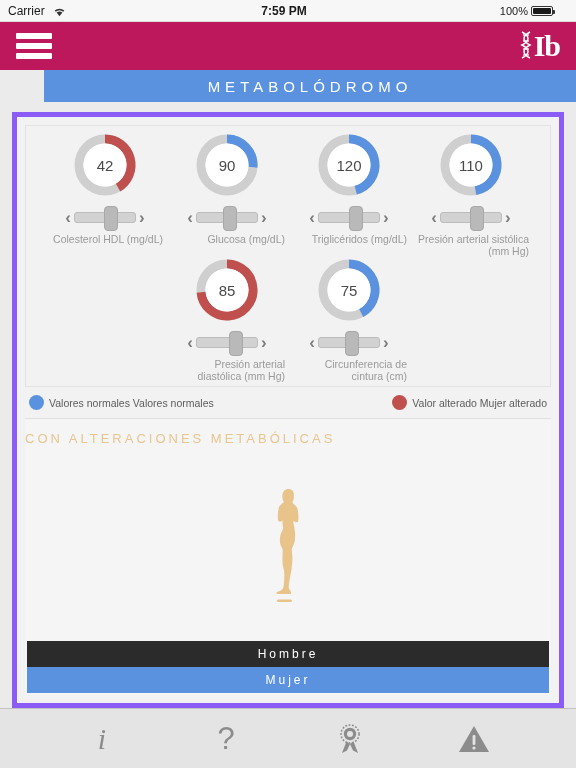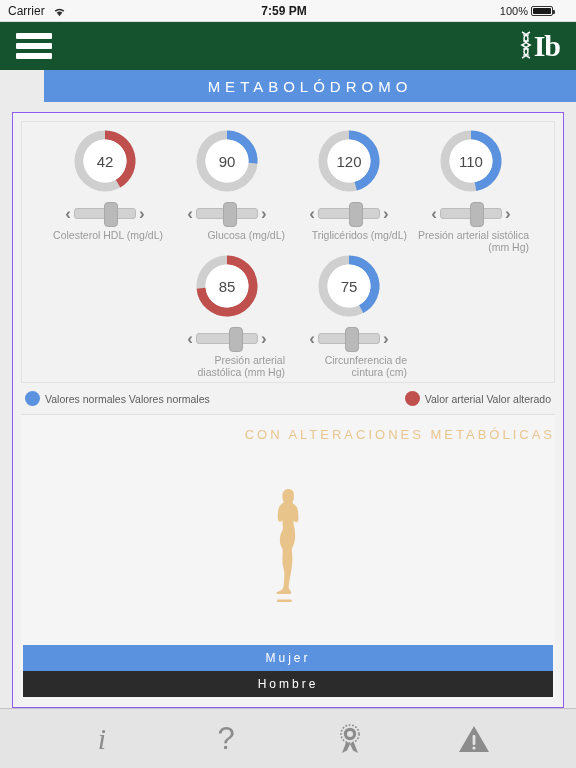--- a/index.html
+++ b/index.html
@@ -21,41 +21,41 @@
   .sb-left { position: absolute; left: 8px; display: flex; align-items: center; gap: 8px; }
   .sb-center { position: absolute; left: 0; right: 8px; text-align: center; font-weight: bold; font-size: 12px; }
   .sb-right { position: absolute; right: 23px; display: flex; align-items: center; gap: 3px; font-size: 11px; }
   .wifi { width: 13px; height: 10px; display: inline-block; position: relative; }
   .batt { width: 22px; height: 10px; border: 1px solid #333; border-radius: 2px; position: relative; display:inline-block;}
   .batt::after { content:""; position:absolute; right:-3px; top:3px; width:2px; height:4px; background:#333; border-radius:0 1px 1px 0;}
   .batt i { position:absolute; left:1px; top:1px; bottom:1px; width:18px; background:#1a1a1a; border-radius:1px; display:block;}
 
   
   .navbar {
-    flex: 0 0 48px; background: #14532d; display: flex; align-items: center;
+    flex: 0 0 48px; background: #be185d; display: flex; align-items: center;
     justify-content: space-between; padding: 0 16px; position: relative;
   }
   .hamburger { width: 36px; height: 26px; display: flex; flex-direction: column; justify-content: space-between; cursor: pointer; }
   .hamburger span { display: block; height: 6px; background: #fff; border-radius: 1px; }
   .logo { display: flex; align-items: center; gap: 1px; }
   .logo-dna { width: 14px; height: 30px; }
   .logo-text { color: #fff; font-family: "Liberation Serif", serif; font-weight: bold; font-size: 30px; line-height: 30px; letter-spacing: -1px; }
 
   
   .titlebar {
     flex: 0 0 32px; background: #5b92e0; display: flex; align-items: center; justify-content: center; margin-left: 44px;
   }
   .titlebar span {
     color: #fff; font-size: 15px; letter-spacing: 5px; font-weight: 400;
   }
 
   
   .content { flex: 1 1 auto; padding: 10px 12px 0 12px; display: flex; flex-direction: column; }
   .card {
-    flex: 1 1 auto; background: #f2f2f2; border: 1px solid #8b5cf6;
+    flex: 1 1 auto; background: #f2f2f2; border: 5px solid #8b5cf6;
     display: flex; flex-direction: column; padding: 8px; min-height: 0;
   }
   .panel-gauges {
     border: 1px solid #e2e2e2; background: #f2f2f2; padding: 6px 2px 4px 2px;
   }
 
   .gauge-row { display: flex; justify-content: center; align-items: flex-start; }
   .gauge-row.row1 > .gauge-cell { width: 122px; }
   .gauge-row.row2 > .gauge-cell { width: 122px; }
 
@@ -84,21 +84,21 @@
   
   .legend {
     display: flex; justify-content: space-between; align-items: center;
     padding: 8px 4px 8px 4px; border-bottom: 1px solid #e0e0e0;
   }
   .legend-item { display: flex; align-items: center; gap: 5px; }
   .dot { width: 15px; height: 15px; border-radius: 50%; flex: 0 0 15px; }
   .legend-item span { font-size: 10.5px; color: #5c5c5c; }
 
   
-  .result-area { flex: 1 1 auto; display: flex; flex-direction: column; align-items: flex-end; background: #f5f5f5; min-height: 0; }
+  .result-area { flex: 1 1 auto; display: flex; flex-direction: column; align-items: flex-start; background: #f5f5f5; min-height: 0; }
   .result-title {
     font-size: 13px; letter-spacing: 3px; margin: 12px 0 4px 0; text-align: center;
   }
   .body-fig { flex: 1 1 auto; display: flex; align-items: center; justify-content: center; width: 100%; }
 
   
   .gender { width: 100%; padding: 0 2px 2px 2px; }
   .gbtn {
     display: block; width: 100%; text-align: center; font-size: 12px;
     letter-spacing: 3px; padding: 6px 0; color: #fff; cursor: pointer; border: none;
@@ -285,21 +285,21 @@
           </div>
       </div>
 
       <div class="legend">
         <div class="legend-item">
           <span class="dot" id="dot-normal" style="background: rgb(91, 146, 224);"></span>
           <span>Valores normales Valores normales</span>
         </div>
         <div class="legend-item">
           <span class="dot" id="dot-altered" style="background: rgb(192, 80, 77);"></span>
-          <span>Valor arterial Valor alterado</span>
+          <span>Valor alterado Mujer alterado</span>
         </div>
       </div>
 
       <div class="result-area">
         <div class="result-title" id="result-title" style="color: rgb(233, 197, 143);">CON ALTERACIONES METABÓLICAS</div>
         <div class="body-fig">
           <svg width="60" height="120" viewBox="0 0 60 120">
             <path fill="#e8c48a" d="M30.5 3
               c-3.6 0-5.9 2.6-6.1 6.3
               c-0.15 2.6 0.2 4.3 1.0 5.6
@@ -336,22 +336,22 @@
               c0.1-3.4-0.2-6.9-0.8-9.6
               c-0.6-2.6-1.9-4.1-4.2-5.6
               c-0.9-0.6-1.1-1.4-0.6-2.2
               c0.8-1.3 1.15-3.0 1.0-5.6
               C36.4 5.6 34.1 3 30.5 3 Z"></path>
             <path fill="#e8c48a" d="M21.0 113.5 h11.0 c1.2 0 2.0 0.5 2.0 1.2 c0 0.8-0.8 1.3-2.2 1.3 h-11.0 c-1.2 0-1.9-0.5-1.9-1.3 c0-0.7 0.8-1.2 2.1-1.2 Z"></path>
           </svg>
         </div>
 
         <div class="gender" id="gender">
+            <button class="gbtn unsel">Hombre</button>
             <button class="gbtn sel" style="background: rgb(91, 146, 224);">Mujer</button>
-            <button class="gbtn unsel">Hombre</button>
           </div>
       </div>
 
     </div>
   </div>
 
   <div class="tabbar">
     <div class="tabbtn">
       <span class="tab-i">i</span>
     </div>

